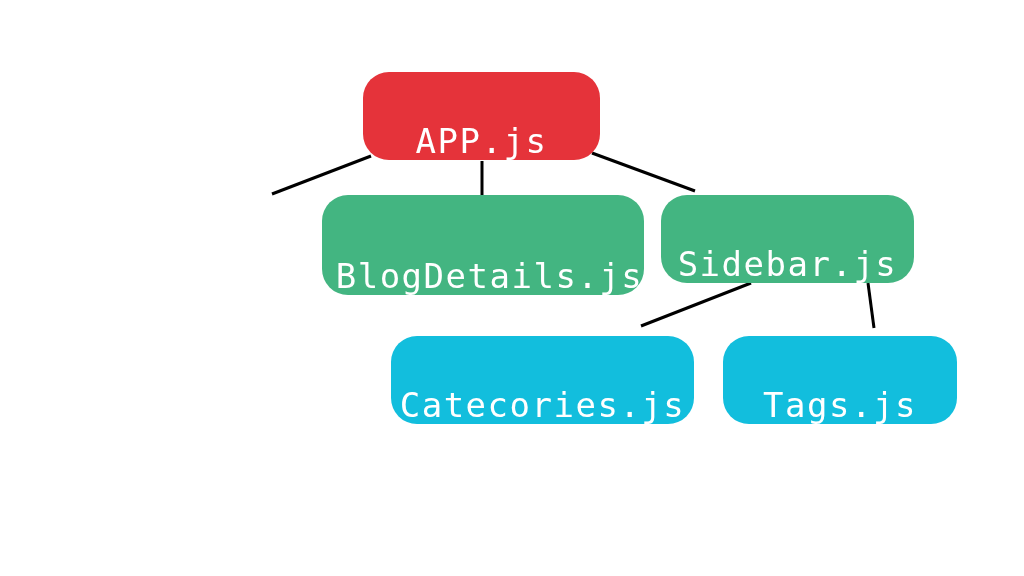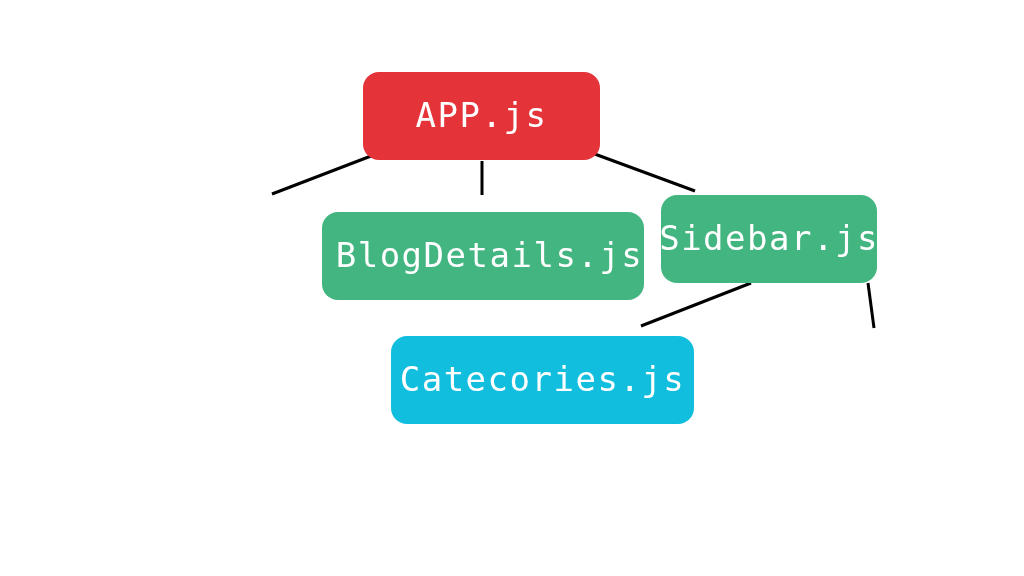--- a/index.html
+++ b/index.html
@@ -21,23 +21,23 @@
     position: absolute;
     left: 0;
     top: 0;
     width: 1024px;
     height: 576px;
     pointer-events: none;
   }
   .node {
     position: absolute;
     display: flex;
-    align-items: center;
+    align-items: flex-end;
     justify-content: center;
-    border-radius: 16px;
+    border-radius: 26px;
     box-sizing: border-box;
     color: #ffffff;
     font-family: "DejaVu Sans Mono", monospace;
     font-size: 34px;
     font-weight: 400;
     letter-spacing: 1.5px;
     white-space: nowrap;
     line-height: 1;
     user-select: none;
   }
@@ -60,26 +60,29 @@
       <line x1="592" y1="153" x2="695" y2="191" stroke="#000000" stroke-width="3" stroke-linecap="butt"></line>
       <line x1="751" y1="283" x2="641" y2="326" stroke="#000000" stroke-width="3" stroke-linecap="butt"></line>
       <line x1="868" y1="283" x2="874" y2="328" stroke="#000000" stroke-width="3" stroke-linecap="butt"></line>
     </svg>
 
   <div class="node n-root" style="left:363px; top:72px; width:237px; height:88px;">
     <span class="node-label">APP.js</span>
   </div>
 
 
-  <div class="node n-mid" style="left:322px; top:212px; width:322px; height:88px;padding-left:13px;">
+  <div class="node n-mid" style="left:322px; top:195px; width:322px; height:100px;padding-left:13px;">
     <span class="node-label">BlogDetails.js</span>
   </div>
 
-  <div class="node n-mid" style="left:661px; top:195px; width:216px; height:88px;">
+  <div class="node n-mid" style="left:661px; top:195px; width:253px; height:88px;">
     <span class="node-label">Sidebar.js</span>
   </div>
 
   <div class="node n-leaf" style="left:391px; top:330px; width:303px; height:88px;">
     <span class="node-label">Catecories.js</span>
   </div>
 
+  <div class="node n-leaf" style="left:723px; top:330px; width:234px; height:88px;">
+    <span class="node-label">Tags.js</span>
+  </div>
 
 </div>
 
 </body></html>

